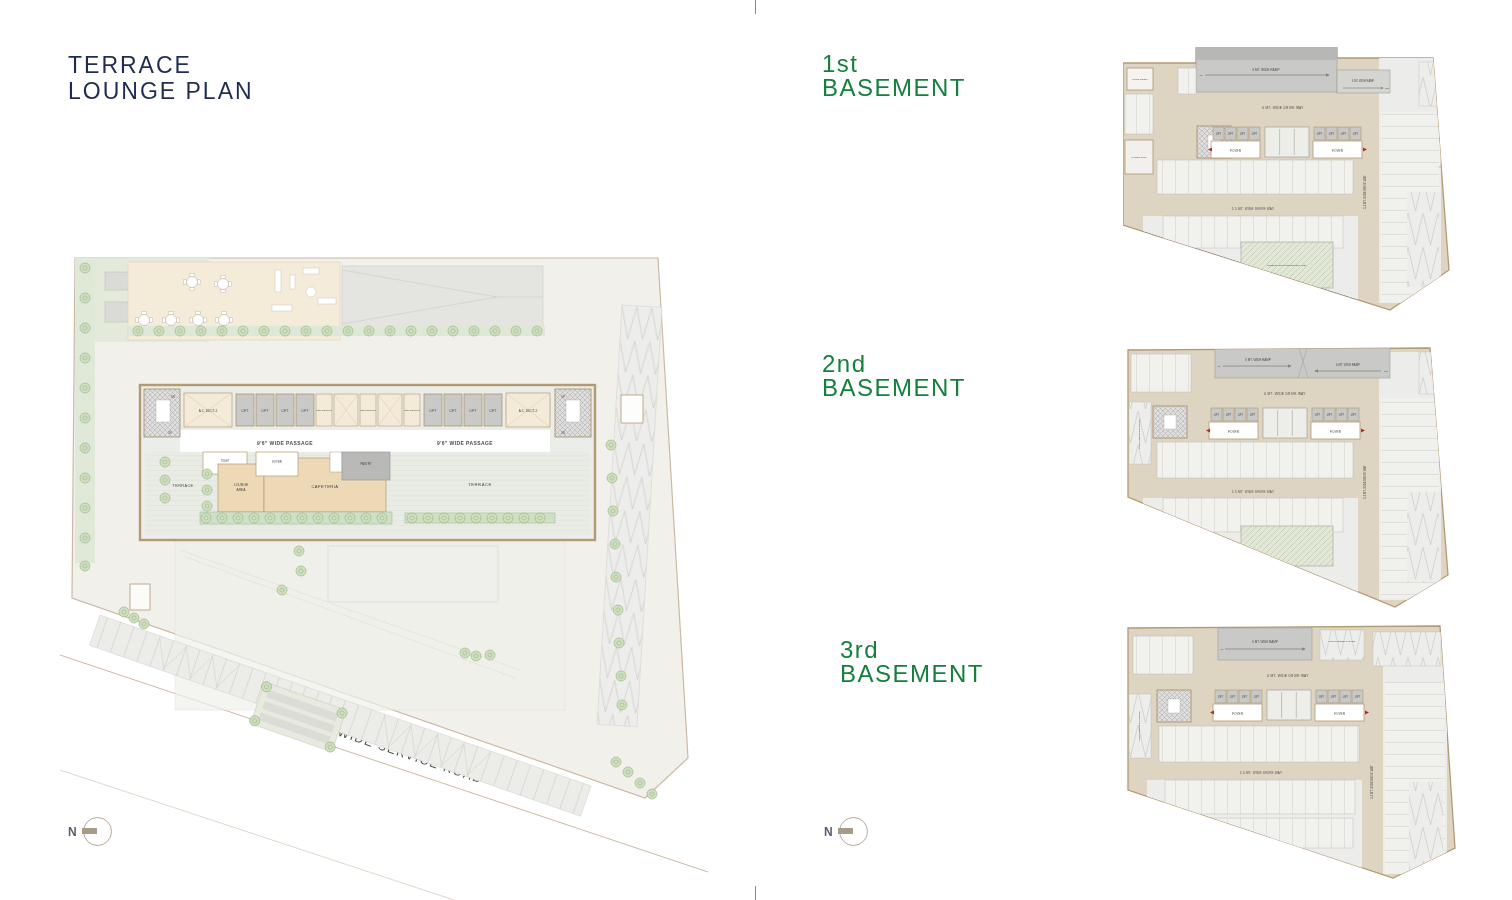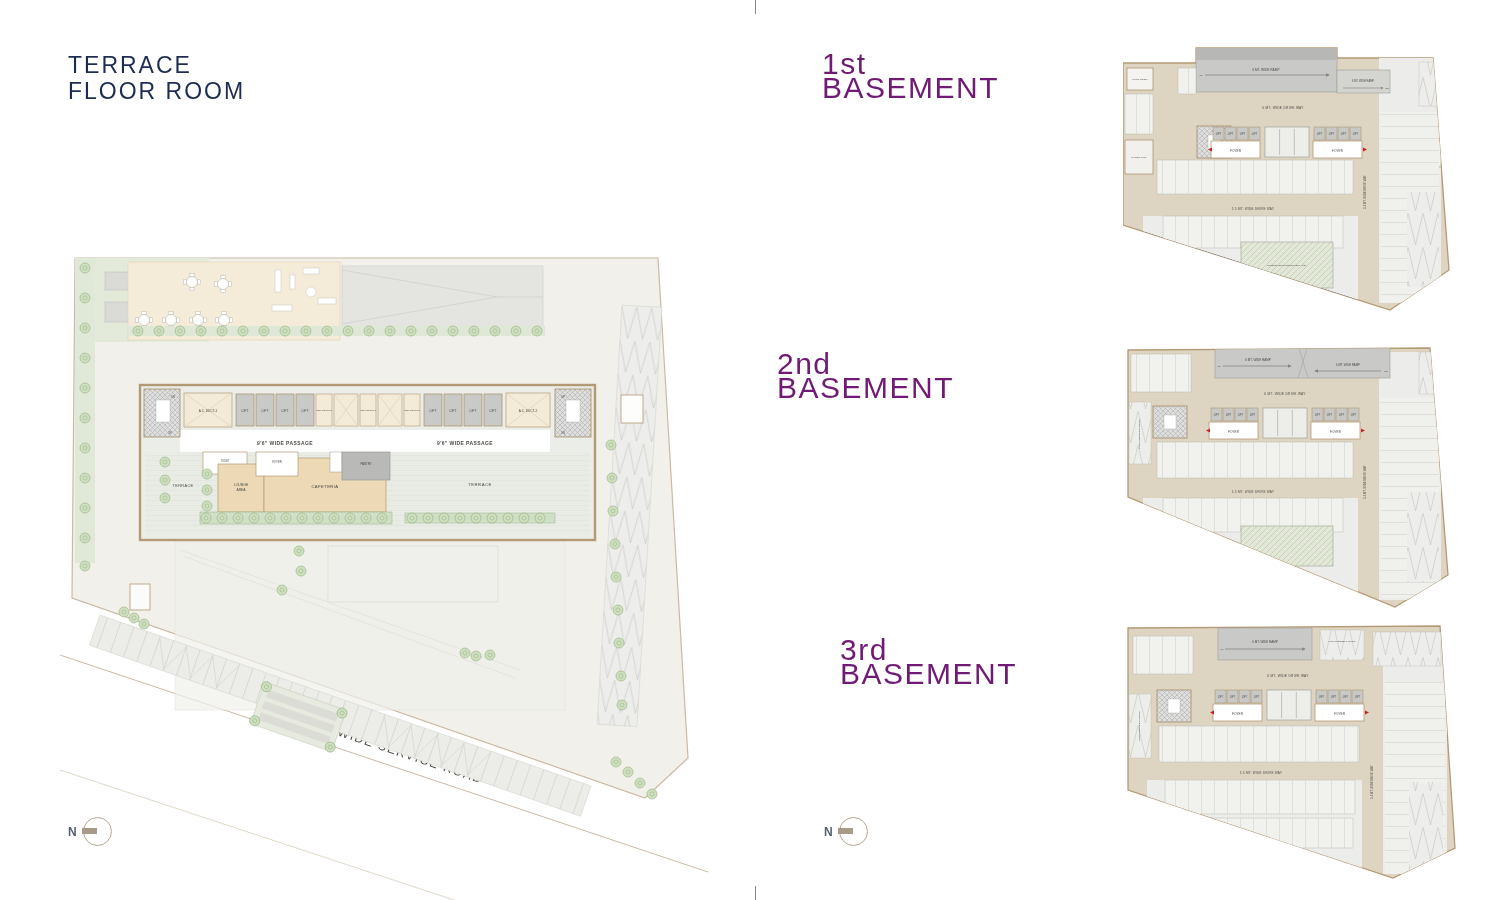--- a/index.html
+++ b/index.html
@@ -3,21 +3,21 @@
 <meta charset="utf-8">
 <style>
   html,body{margin:0;padding:0;}
   body{width:1512px;height:900px;background:#ffffff;position:relative;overflow:hidden;
        font-family:"Liberation Sans",sans-serif;}
   .vdiv{position:absolute;left:755px;width:1px;background:#8a8a8a;}
   .vdiv.top{top:0;height:14px;}
   .vdiv.bot{top:886px;height:14px;}
   .sheet-title{position:absolute;color:#1e2c52;font-size:23px;line-height:26px;
        letter-spacing:2px;font-weight:400;}
-  .b-title{position:absolute;color:#701a75;font-size:30px;line-height:24px;
+  .b-title{position:absolute;color:#15803d;font-size:24px;line-height:24px;
        letter-spacing:1.5px;font-weight:400;}
   .plan{position:absolute;}
   svg text{font-family:"Liberation Sans",sans-serif;fill:#4a4a44;}
   .north{position:absolute;display:flex;align-items:center;gap:5px;}
   .north .nl{font-size:12px;font-weight:bold;color:#565e6e;letter-spacing:1px;}
   .north .nc{position:relative;width:27px;height:27px;border:1.6px solid #b7a794;
        border-radius:50%;display:inline-block;background:#fff;}
   .north .nb{position:absolute;left:-2px;top:10px;width:15px;height:6px;background:#a79b87;}
 </style>
 </head>
@@ -90,21 +90,21 @@
     <use href="#sym-foyer" x="100" y="14"></use>
   </g>
 </defs>
 </svg>
 
 <div class="vdiv top"></div>
 <div class="vdiv bot"></div>
 
 <div class="sheet-title" style="left:68px;top:52px">
   <div>TERRACE</div>
-  <div>FLOOR ROOM</div>
+  <div>LOUNGE PLAN</div>
 </div>
 
 <svg class="plan" style="left:60px;top:250px" width="650" height="650" viewBox="0 0 650 650">
   <polygon points="15,8 598,8 628,508 585,548 12,348" fill="#f2f0ea" stroke="#cbb9a3" stroke-width="1.2"></polygon>
 
   <line x1="0" y1="405" x2="648" y2="622" stroke="#cbb9a3" stroke-width="1"></line>
   <line x1="0" y1="520" x2="600" y2="718" stroke="#ddd3c3" stroke-width="0.9"></line>
   <text transform="translate(315,498) rotate(18.5)" font-size="12" letter-spacing="1.6" fill="#8e8d8a" text-anchor="middle">12.00 MT. WIDE SERVICE ROAD</text>
 
   <rect x="15" y="8" width="20" height="305" fill="#e0e8d8"></rect>
@@ -326,21 +326,21 @@
         <use href="#sym-tree" x="147" y="240"></use>
         <use href="#sym-tree" x="147" y="256"></use>
     </g>
   </g>
 </svg>
 
 <div class="b-title" style="left:822px;top:52px">
   <div>1st</div>
   <div>BASEMENT</div>
 </div>
-<div class="b-title" style="left:777px;top:352px">
+<div class="b-title" style="left:822px;top:352px">
   <div>2nd</div>
   <div>BASEMENT</div>
 </div>
 <div class="b-title" style="left:840px;top:638px">
   <div>3rd</div>
   <div>BASEMENT</div>
 </div>
 
 <svg class="plan" style="left:1123px;top:42px" width="330" height="272" viewBox="0 0 330 272">
   <defs>

